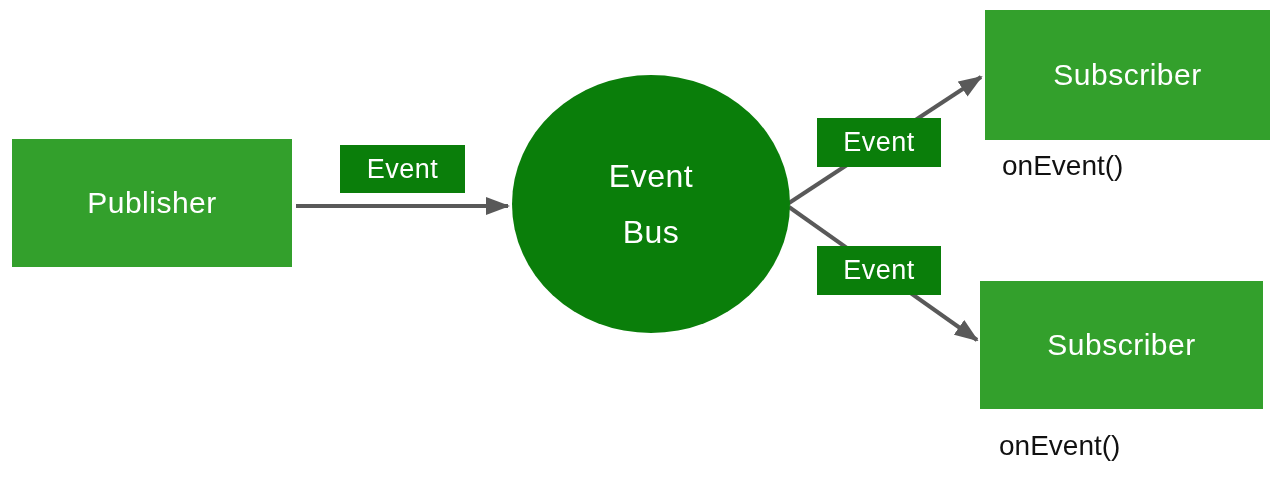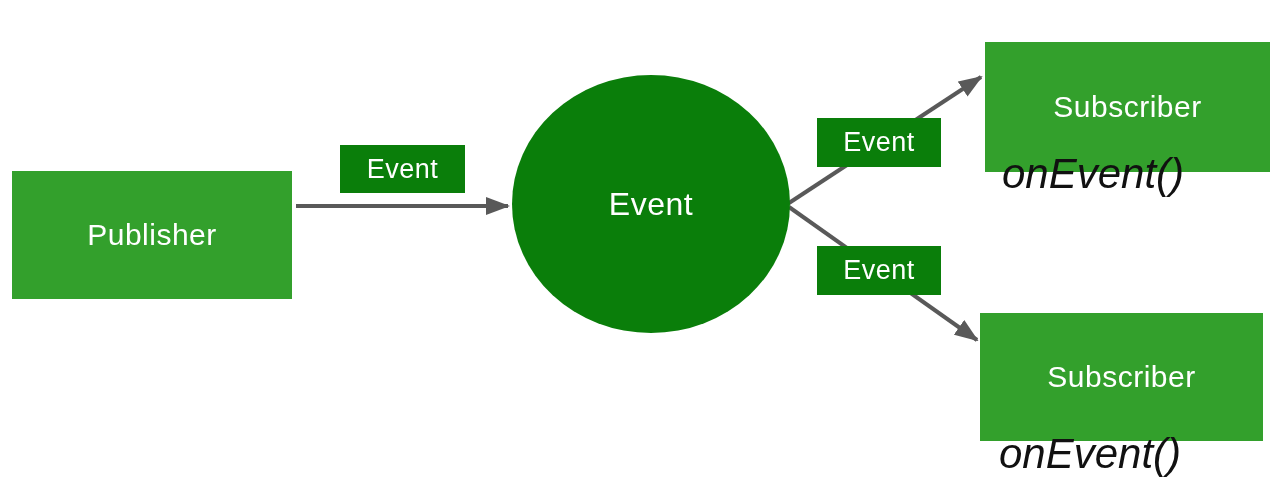--- a/index.html
+++ b/index.html
@@ -23,21 +23,20 @@
   .abs { position: absolute; }
   .node-box {
     background: var(--node-green);
     color: var(--text-white);
     display: flex;
     align-items: center;
     justify-content: center;
     font-size: 30px;
     font-weight: 400;
     letter-spacing: 0.5px;
-    margin-top: 32px;
   }
   .bus-circle {
     background: var(--bus-green);
     color: var(--text-white);
     border-radius: 50%;
     display: flex;
     flex-direction: column;
     align-items: center;
     justify-content: center;
     font-size: 32px;
@@ -49,24 +48,23 @@
     background: var(--bus-green);
     color: var(--text-white);
     display: flex;
     align-items: center;
     justify-content: center;
     font-size: 27px;
     letter-spacing: 0.5px;
   }
   .method-label {
     color: var(--label-black);
-    font-size: 42px;
+    font-size: 28px;
     font-weight: 400;
     white-space: nowrap;
-    font-style: italic;
   }
   .arrow-layer {
     position: absolute;
     left: 0; top: 0;
     width: 1280px;
     height: 479px;
     pointer-events: none;
   }
 </style>
 </head>
@@ -89,20 +87,21 @@
     <span>Publisher</span>
   </div>
 
   <div class="abs event-badge" style="left:340px; top:145px; width:125px; height:48px;">
     <span>Event</span>
   </div>
 
 
   <div class="abs bus-circle" style="left:512px; top:75px; width:278px; height:258px;">
     <span>Event</span>
+    <span>Bus</span>
   </div>
 
   <div class="abs event-badge" style="left:817px; top:118px; width:124px; height:49px;">
     <span>Event</span>
   </div>
 
   <div class="abs event-badge" style="left:817px; top:246px; width:124px; height:49px;">
     <span>Event</span>
   </div>
 

